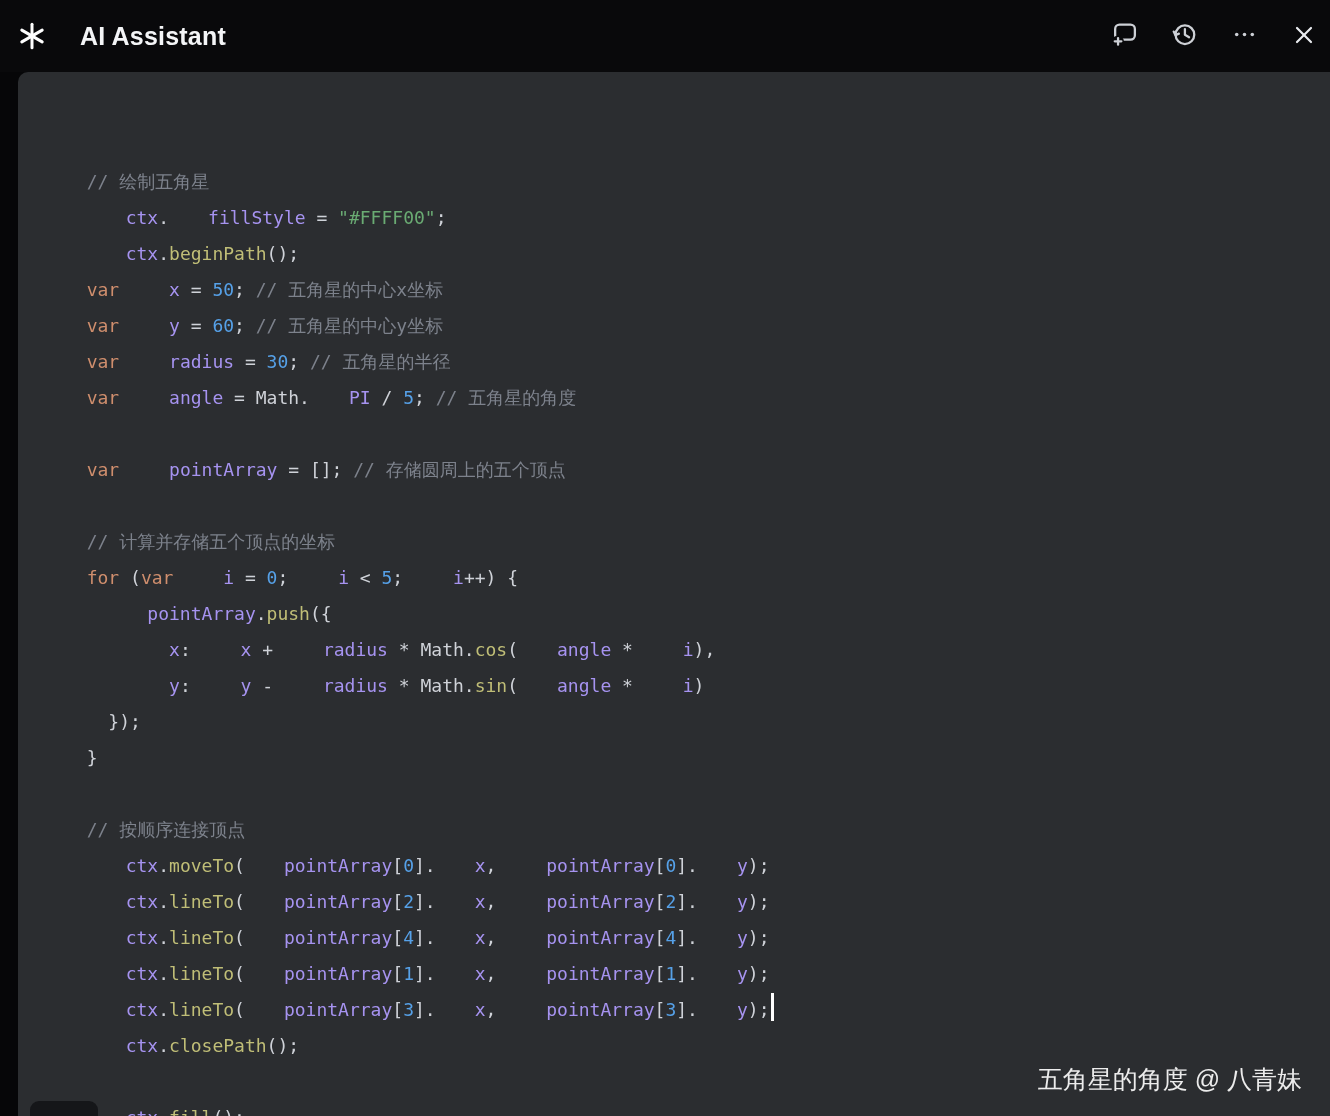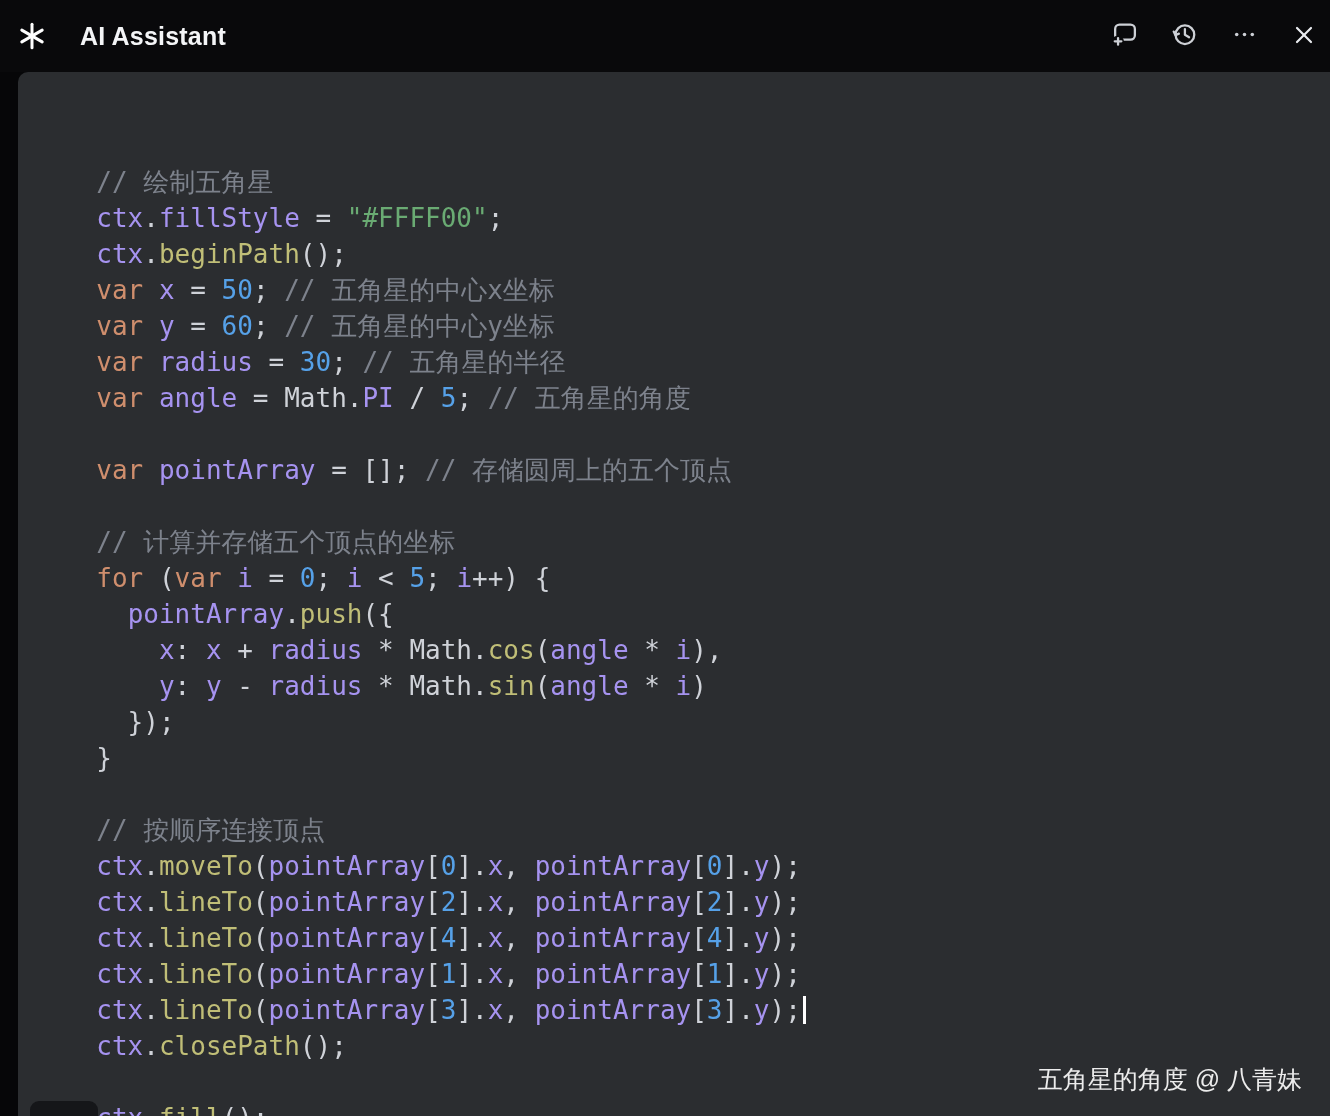--- a/index.html
+++ b/index.html
@@ -31,29 +31,29 @@
   .icon-btn.close svg { stroke: #E9EBEF; }
   .ai-logo svg { stroke: #FFFFFF; fill: none; stroke-width: 2.8; stroke-linecap: round; }
 
   
   .code-panel {
     position: absolute; left: 18px; top: 72px; right: 0; bottom: 0;
     background: var(--code_bg, #2B2D30);
     border-top-left-radius: 10px;
     padding: 20px 0 0 47px;
     font-family: "DejaVu Sans Mono", "Liberation Mono", monospace;
-    font-size: 26px; line-height: 36px;
+    font-size: 18px; line-height: 36px;
     white-space: pre;
     color: var(--plain, #CFD2D8);
     overflow: hidden;
   }
   .code-line { height: 36px; }
   .t-pl  { color: var(--plain,   #CFD2D8); }
   .t-kw  { color: var(--keyword, #CF8E6D); }
-  .t-id  { color: var(--identifier, #A693F0); }
+  .t-id  { color: var(--identifier, #A693F0); margin-left: 39px; }
   .t-fn  { color: var(--function, #C0BE77); text-align: center; }
   .t-num { color: var(--number,  #56A1E8); }
   .t-str { color: var(--string,  #6AAB73); }
   .t-com { color: var(--comment, #7D828C); }
   .caret {
     display: inline-block; width: 3px; height: 28px;
     background: var(--caret, #FFFFFF);
     vertical-align: -5px; margin-left: 2px;
   }
 

